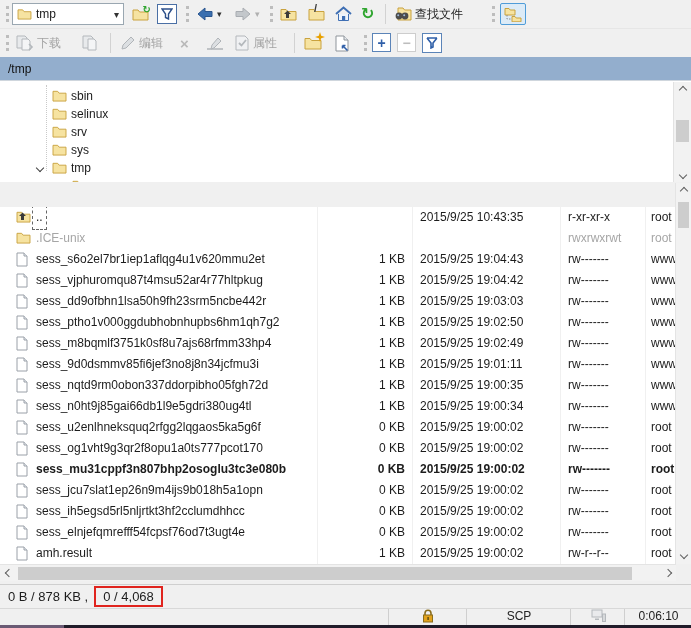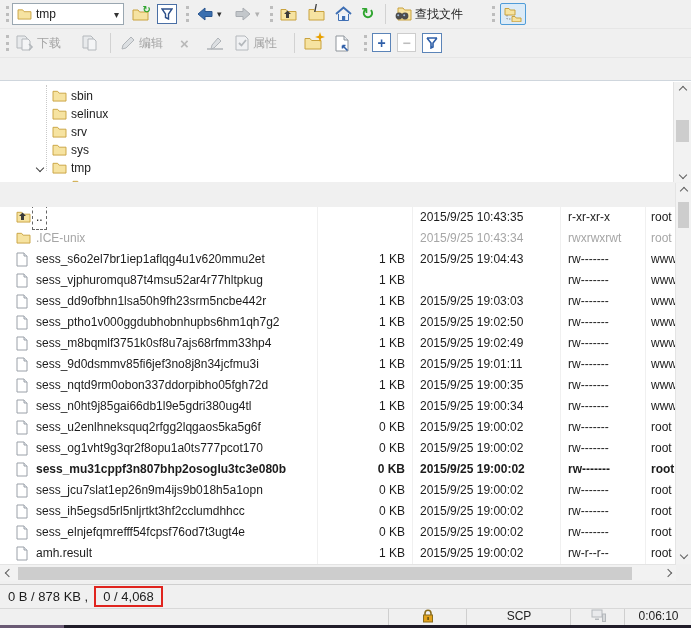--- a/index.html
+++ b/index.html
@@ -262,20 +262,23 @@
       </div>
     <div class="boxbtn" style="left:422px;border:1px solid #5b84b8">
       <span class="icon16">
         <svg width="12" height="12" viewBox="0 0 12 12">
             <path d="M1 1 h10 M1 1 L5 6 V11 L7 10 V6 L11 1" fill="none" stroke="#2f5fa8" stroke-width="1.6"></path>
           </svg>
       </span>
     </div>
   </div>
 
+  <div id="addressbar">
+    <span>/tmp</span>
+  </div>
 
   <div id="treepanel">
     <span class="treeline"></span>
     <div id="tree-items">
         <div class="titem" style="top: 6px; left: 0px;">
           <span class="ticon" style="left:52px"><svg width="15" height="13" viewBox="0 0 16 14">
               <path d="M1 2.5 h5 l1.6 2 H15 V13 H1 Z" fill="var(--folder-fill,#F6E3A1)" stroke="var(--folder-stroke,#C9A23F)"></path>
             </svg></span>
           <span class="tlabel2" style="left:71px">sbin</span>
         </div>
@@ -341,21 +344,20 @@
           <span class="cell date">2015/9/25 10:43:35</span>
           <span class="cell perm">r-xr-xr-x</span>
           <span class="cell owner">root</span>
         </div>
         <div class="frow dim" style="top: 21px;">
           <span class="cell ficon"><svg width="15" height="13" viewBox="0 0 16 14">
               <path d="M1 2.5 h5 l1.6 2 H15 V13 H1 Z" fill="var(--folder-fill,#F6E3A1)" stroke="var(--folder-stroke,#C9A23F)"></path>
             </svg></span>
           <span class="cell name">.ICE-unix</span>
           <span class="cell size"></span>
-          <span class="cell date">2015/9/25 10:43:34</span>
           <span class="cell perm">rwxrwxrwt</span>
           <span class="cell owner">root</span>
         </div>
         <div class="frow" style="top: 42px;">
           <span class="cell ficon"><svg width="12" height="15" viewBox="0 0 12 15">
               <path d="M1 1 h7 l3 3 v10 H1 Z" fill="#fff" stroke="#9aa0a8"></path>
               <path d="M8 1 v3 h3" fill="#e9edf2" stroke="#9aa0a8"></path>
             </svg></span>
           <span class="cell name">sess_s6o2el7br1iep1aflqg4u1v620mmu2et</span>
           <span class="cell size">1 KB</span>
@@ -363,20 +365,21 @@
           <span class="cell perm">rw-------</span>
           <span class="cell owner">www</span>
         </div>
         <div class="frow" style="top: 63px;">
           <span class="cell ficon"><svg width="12" height="15" viewBox="0 0 12 15">
               <path d="M1 1 h7 l3 3 v10 H1 Z" fill="#fff" stroke="#9aa0a8"></path>
               <path d="M8 1 v3 h3" fill="#e9edf2" stroke="#9aa0a8"></path>
             </svg></span>
           <span class="cell name">sess_vjphuromqu87t4msu52ar4r77hltpkug</span>
           <span class="cell size">1 KB</span>
+          <span class="cell date">2015/9/25 19:04:42</span>
           <span class="cell perm">rw-------</span>
           <span class="cell owner">www</span>
         </div>
         <div class="frow" style="top: 84px;">
           <span class="cell ficon"><svg width="12" height="15" viewBox="0 0 12 15">
               <path d="M1 1 h7 l3 3 v10 H1 Z" fill="#fff" stroke="#9aa0a8"></path>
               <path d="M8 1 v3 h3" fill="#e9edf2" stroke="#9aa0a8"></path>
             </svg></span>
           <span class="cell name">sess_dd9ofbhn1lsa50h9fh23srm5ncbe442r</span>
           <span class="cell size">1 KB</span>

